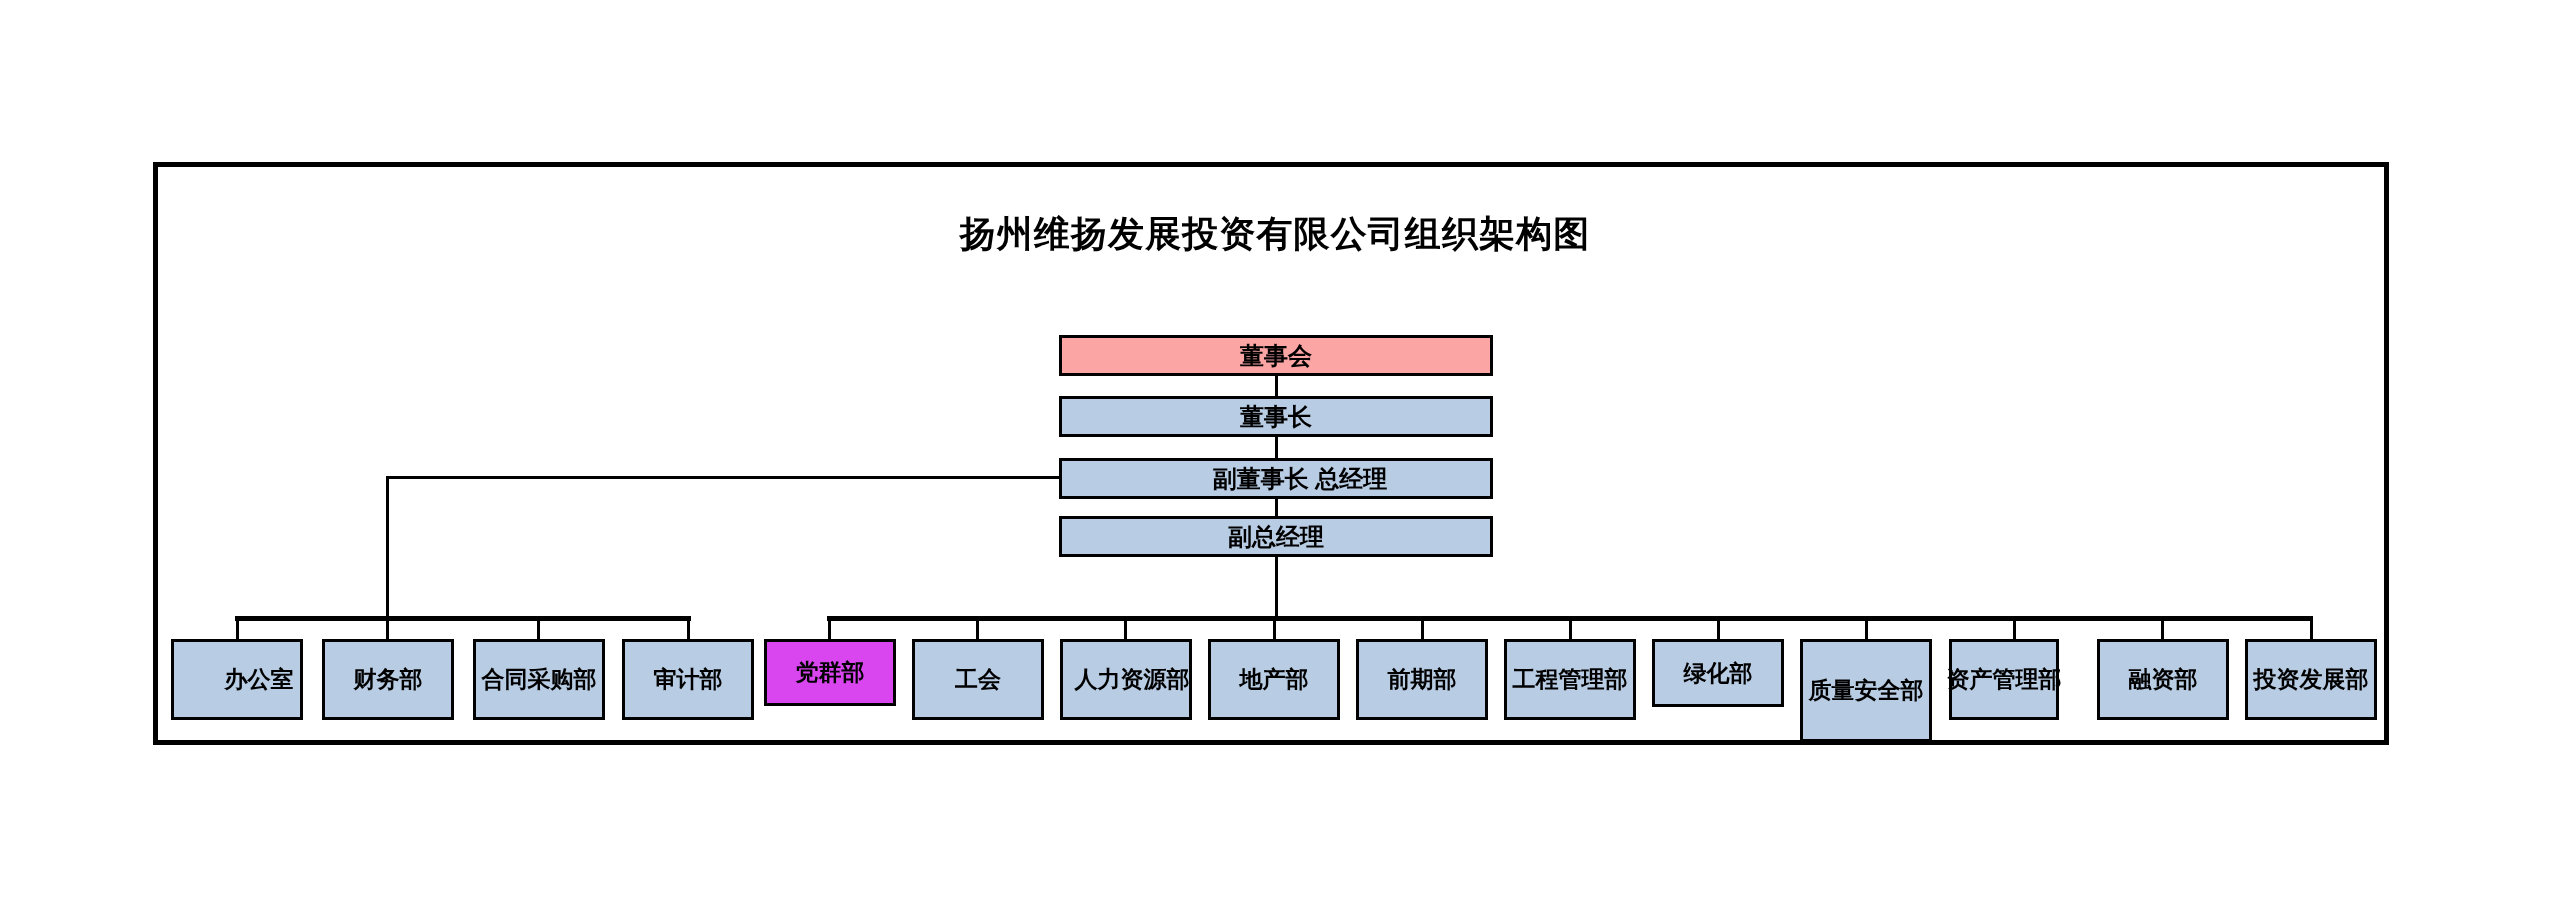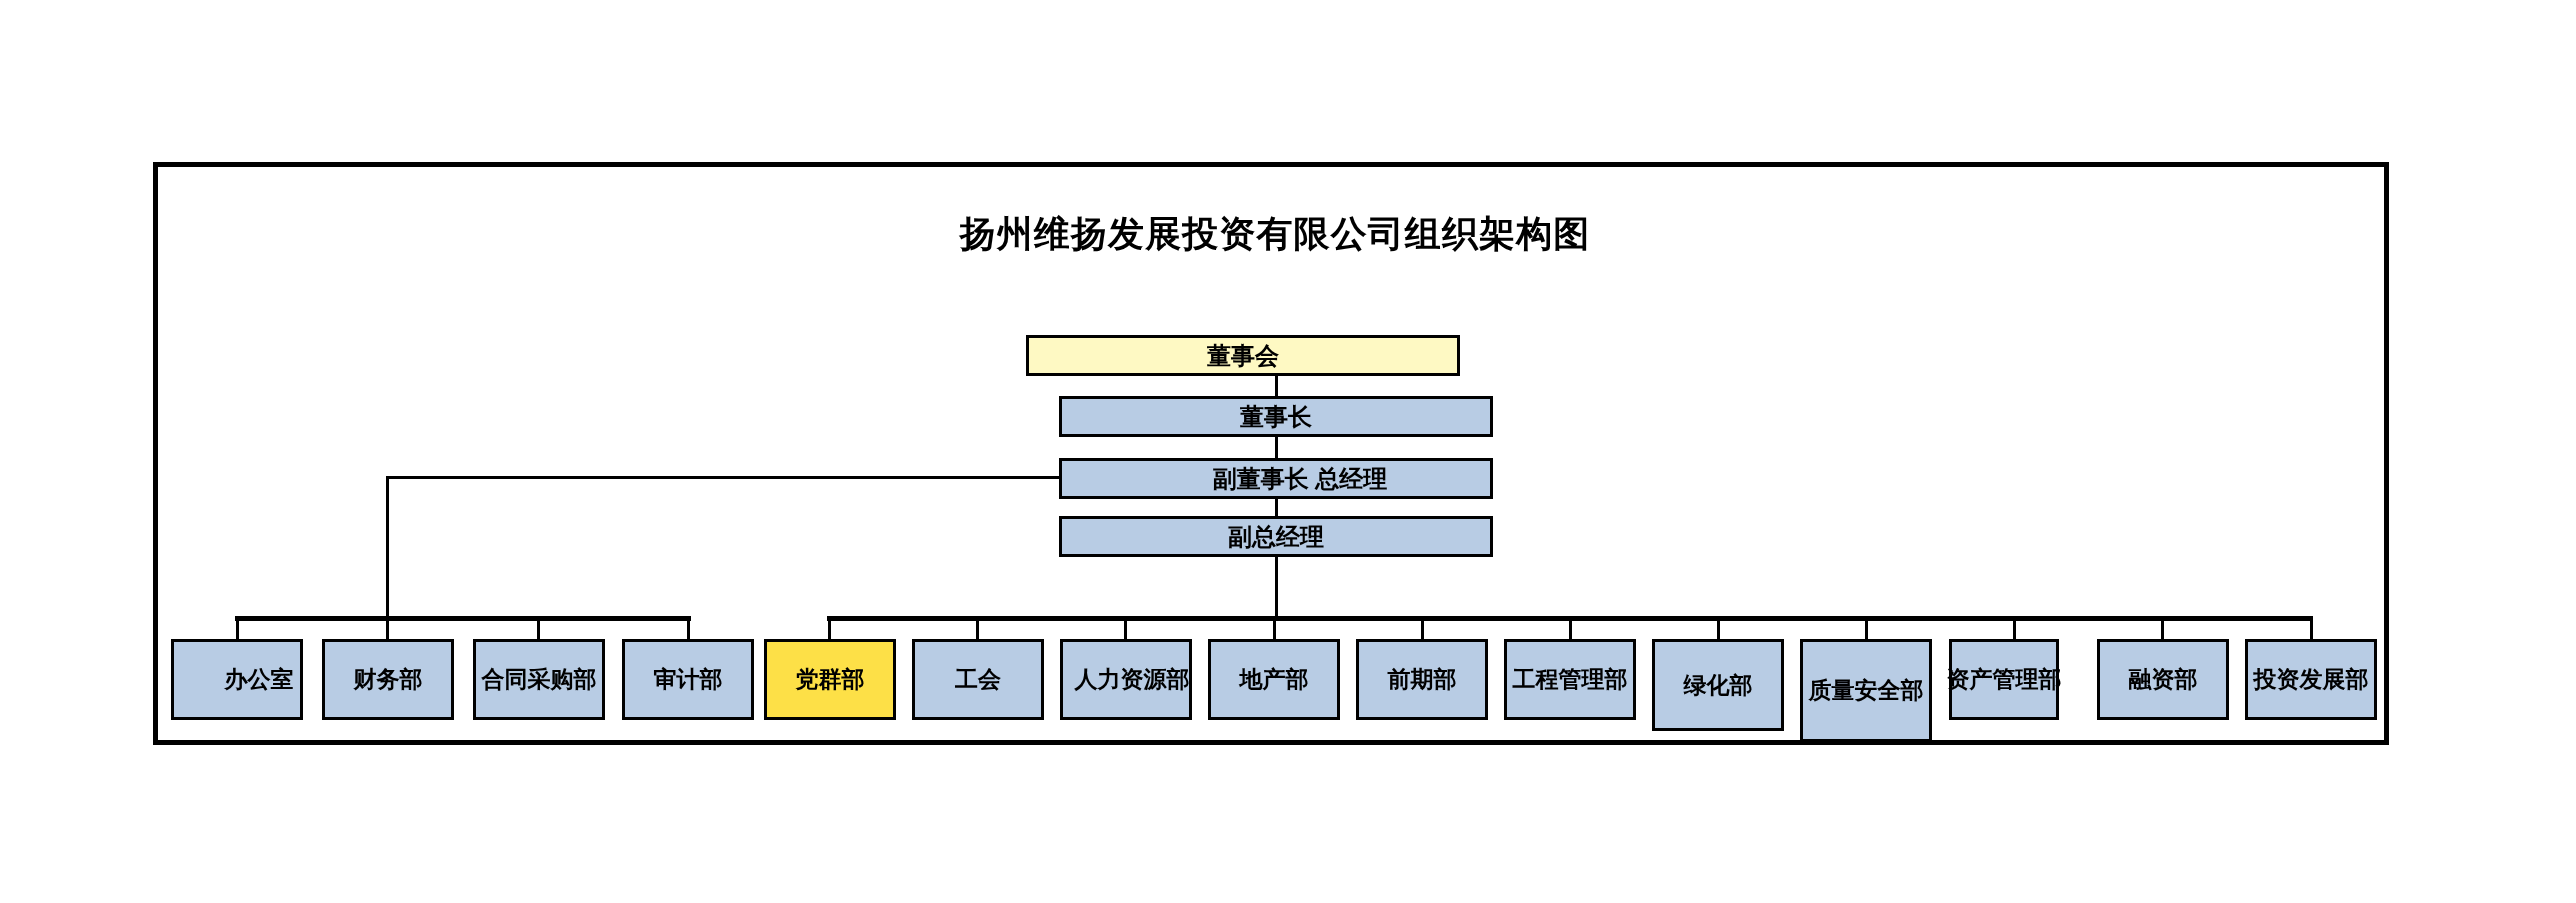--- a/index.html
+++ b/index.html
@@ -75,34 +75,34 @@
       <div class="line" style="left: 1273px; top: 618px; width: 2.9px; height: 22px; background: rgb(0, 0, 0);"></div>
       <div class="line" style="left: 1421px; top: 618px; width: 2.9px; height: 22px; background: rgb(0, 0, 0);"></div>
       <div class="line" style="left: 1569px; top: 618px; width: 2.9px; height: 22px; background: rgb(0, 0, 0);"></div>
       <div class="line" style="left: 1717px; top: 618px; width: 2.9px; height: 22px; background: rgb(0, 0, 0);"></div>
       <div class="line" style="left: 1865px; top: 618px; width: 2.9px; height: 22px; background: rgb(0, 0, 0);"></div>
       <div class="line" style="left: 2013px; top: 618px; width: 2.9px; height: 22px; background: rgb(0, 0, 0);"></div>
       <div class="line" style="left: 2161px; top: 618px; width: 2.9px; height: 22px; background: rgb(0, 0, 0);"></div>
       <div class="line" style="left: 2310px; top: 618px; width: 2.9px; height: 22px; background: rgb(0, 0, 0);"></div>
     </div>
   <div id="layer-nodes">
-      <div class="node exec" style="left: 1026px; top: 335px; width: 434px; height: 41px; background: #fef9c3; border-color: rgb(0, 0, 0);">董事会</div>
+      <div class="node exec" style="left: 1059px; top: 335px; width: 434px; height: 41px; background: #fca5a5; border-color: rgb(0, 0, 0);">董事会</div>
       <div class="node exec" style="left: 1059px; top: 396px; width: 434px; height: 41px; background: rgb(184, 204, 228); border-color: rgb(0, 0, 0);">董事长</div>
       <div class="node exec" style="left: 1059px; top: 458px; width: 434px; height: 41px; background: rgb(184, 204, 228); border-color: rgb(0, 0, 0); padding-left: 48px;">副董事长 总经理</div>
       <div class="node exec" style="left: 1059px; top: 516px; width: 434px; height: 41px; background: rgb(184, 204, 228); border-color: rgb(0, 0, 0);">副总经理</div>
       <div class="node dept" style="left: 171px; top: 639px; width: 132px; height: 81px; background: rgb(184, 204, 228); border-color: rgb(0, 0, 0); padding-left: 44px;">办公室</div>
       <div class="node dept" style="left: 322px; top: 639px; width: 132px; height: 81px; background: rgb(184, 204, 228); border-color: rgb(0, 0, 0);">财务部</div>
       <div class="node dept" style="left: 473px; top: 639px; width: 132px; height: 81px; background: rgb(184, 204, 228); border-color: rgb(0, 0, 0);">合同采购部</div>
       <div class="node dept" style="left: 622px; top: 639px; width: 132px; height: 81px; background: rgb(184, 204, 228); border-color: rgb(0, 0, 0);">审计部</div>
-      <div class="node dept" style="left: 764px; top: 639px; width: 132px; height: 81px; background: #fde047; border-color: rgb(0, 0, 0);">党群部</div>
+      <div class="node dept" style="left: 764px; top: 639px; width: 132px; height: 67px; background: #d946ef; border-color: rgb(0, 0, 0);">党群部</div>
       <div class="node dept" style="left: 912px; top: 639px; width: 132px; height: 81px; background: rgb(184, 204, 228); border-color: rgb(0, 0, 0);">工会</div>
       <div class="node dept" style="left: 1060px; top: 639px; width: 132px; height: 81px; background: rgb(184, 204, 228); border-color: rgb(0, 0, 0); padding-left: 12px;">人力资源部</div>
       <div class="node dept" style="left: 1208px; top: 639px; width: 132px; height: 81px; background: rgb(184, 204, 228); border-color: rgb(0, 0, 0);">地产部</div>
       <div class="node dept" style="left: 1356px; top: 639px; width: 132px; height: 81px; background: rgb(184, 204, 228); border-color: rgb(0, 0, 0);">前期部</div>
       <div class="node dept" style="left: 1504px; top: 639px; width: 132px; height: 81px; background: rgb(184, 204, 228); border-color: rgb(0, 0, 0);">工程管理部</div>
-      <div class="node dept" style="left: 1652px; top: 639px; width: 132px; height: 92px; background: rgb(184, 204, 228); border-color: rgb(0, 0, 0);">绿化部</div>
+      <div class="node dept" style="left: 1652px; top: 639px; width: 132px; height: 68px; background: rgb(184, 204, 228); border-color: rgb(0, 0, 0);">绿化部</div>
       <div class="node dept" style="left: 1800px; top: 639px; width: 132px; height: 103px; background: rgb(184, 204, 228); border-color: rgb(0, 0, 0);">质量安全部</div>
       <div class="node dept" style="left: 1949px; top: 639px; width: 110px; height: 81px; background: rgb(184, 204, 228); border-color: rgb(0, 0, 0);">资产管理部</div>
       <div class="node dept" style="left: 2097px; top: 639px; width: 132px; height: 81px; background: rgb(184, 204, 228); border-color: rgb(0, 0, 0);">融资部</div>
       <div class="node dept" style="left: 2245px; top: 639px; width: 132px; height: 81px; background: rgb(184, 204, 228); border-color: rgb(0, 0, 0);">投资发展部</div>
     </div>
 </div>
 
 
 </body></html>

